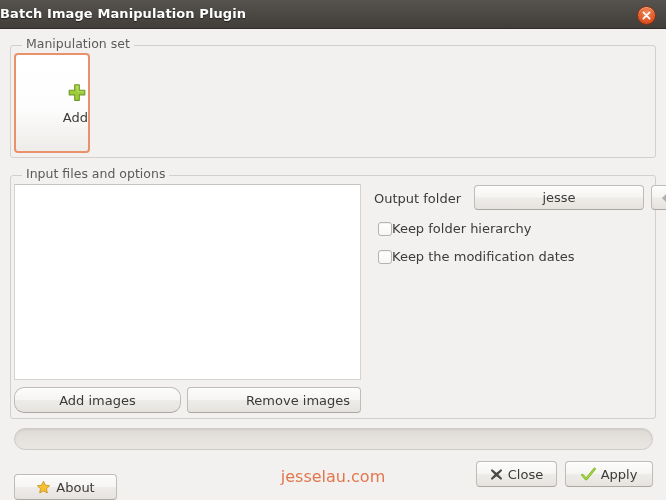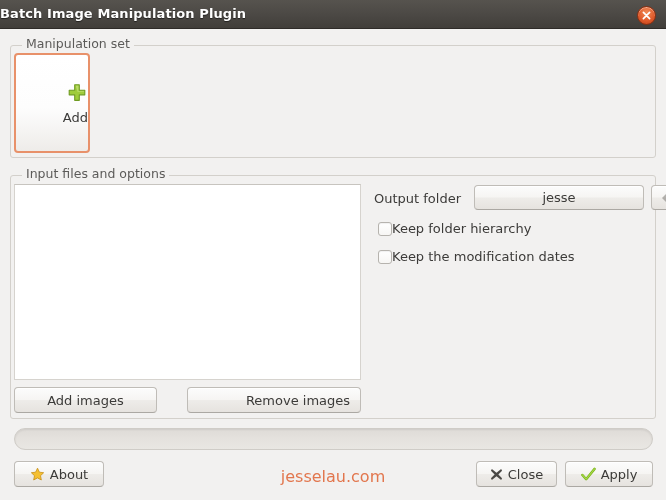--- a/index.html
+++ b/index.html
@@ -137,21 +137,21 @@
     box-sizing: border-box;
     cursor: pointer;
     display: flex;
     align-items: center;
     justify-content: center;
     gap: 5px;
     font-family: "DejaVu Sans", "Liberation Sans", sans-serif;
     padding: 0;
   }
 
-  #btn-add-images    { position:absolute; left: 14px;  top: 387px; width: 143px; height: 26px; }
+  #btn-add-images    { position:absolute; left: 14px;  top: 387px; width: 167px; height: 26px; border-radius: 10px; }
   #btn-remove-images { position:absolute; left: 187px; top: 387px; width: 174px; height: 26px; padding-left: 48px; }
 
   
   .output-label {
     position: absolute;
     left: 374px;
     top: 192px;
     font-size: 13px;
     color: #3c3b39;
     line-height: 14px;
@@ -207,21 +207,21 @@
     box-sizing: border-box;
     overflow: hidden;
   }
   .progressbar-fill {
     height: 100%;
     width: 0%;
     background: linear-gradient(to bottom, #f0a868, #e07b32);
   }
 
   
-  #btn-about { position:absolute; left: 14px;  top: 461px; width: 90px; height: 26px; }
+  #btn-about { position:absolute; left: 14px;  top: 474px; width: 103px; height: 26px; }
   #btn-close { position:absolute; left: 476px; top: 461px; width: 81px; height: 26px; }
   #btn-apply { position:absolute; left: 565px; top: 461px; width: 88px; height: 26px; }
 
   .watermark {
     position: absolute;
     left: 0;
     top: 467px;
     width: 666px;
     text-align: center;
     color: #e2764d;

